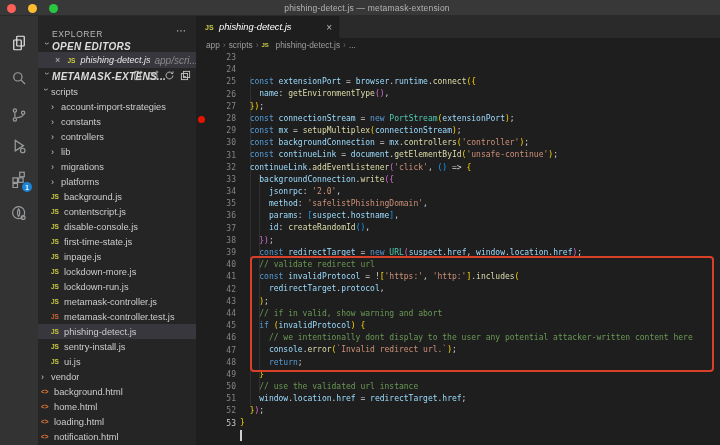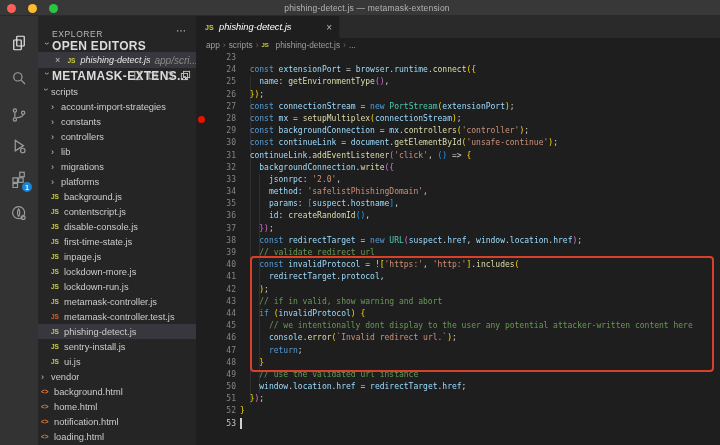--- a/index.html
+++ b/index.html
@@ -24,22 +24,22 @@
 
   
   .sidebar { position:absolute; left:38px; top:16px; width:158px; height:429px; background:#252526; overflow:hidden; }
   .exp-header { position:absolute; top:8px; left:0; right:0; height:20px; display:flex; align-items:center; }
   .exp-header .lbl { margin-left:14px; font-size:8.5px; letter-spacing:.6px; color:#b8b8b8; }
   .exp-header .more { position:absolute; right:10px; top:1px; color:#c5c5c5; font-size:10px; cursor:default; }
   .sec-header { position:absolute; left:0; right:0; height:16px; display:flex; align-items:center; }
   .sec-header .chev, .trow .chev { display:inline-block; width:10px; color:#c5c5c5; font-size:9px;
     transform-origin:45% 55%; }
   .chev.open { transform:rotate(90deg); }
-  .sec-header .lbl { font-size:12px; font-weight:bold; color:#dcdcdc; letter-spacing:.3px;
-    white-space:nowrap; overflow:hidden; }
+  .sec-header .lbl { font-size:10px; font-weight:bold; color:#dcdcdc; letter-spacing:.3px;
+    white-space:nowrap; overflow:hidden;font-style:italic; }
   .sec-oe { top:22px; padding-left:4px; }
   .sec-proj { top:52px; padding-left:4px; }
   .proj-actions { position:absolute; right:5px; top:2px; display:flex; gap:5px; }
   .proj-actions svg { width:11px; height:11px; stroke:#c5c5c5; fill:none; stroke-width:1.3; }
   .oe-item { position:absolute; top:36px; left:0; right:0; height:16px; background:#37373d;
     display:flex; align-items:center; padding-left:17px; }
   .oe-close { color:#c0c0c0; font-size:9px; width:13px; }
   .ficon { font-weight:bold; font-size:6.5px; letter-spacing:0; width:13px; flex:none; }
   .ficon.js { color:#cbcb41; }
   .ficon.js-test { color:#cc6633; }
@@ -66,21 +66,21 @@
   .bitem { font-size:8.3px; color:#9d9d9d; white-space:nowrap; }
   .bsep { font-size:8.5px; color:#6a6a6a; }
 
   .codearea { position:absolute; top:36px; left:0; right:0; bottom:0; overflow:hidden;
     font-family:"DejaVu Sans Mono", monospace; font-size:8px; }
   .gutter { position:absolute; left:0; top:0; width:44px; }
   .lnum { position:relative; height:12.2px; line-height:12.2px; text-align:right; padding-right:4px;
     color:#858585; }
   .lnum.cur { color:#c6c6c6; }
   .bp { position:absolute; left:2px; top:2.6px; width:7px; height:7px; border-radius:50%; }
-  .lines { position:absolute; left:44px; top:0; right:0; }
+  .lines { position:absolute; left:44px; top:12px; right:0; }
   .crow { height:12.2px; line-height:12.2px; white-space:pre; color:#d4d4d4; }
   .tk-kw{color:var(--kw);} .tk-var{color:var(--var);} .tk-fn{color:var(--fn);}
   .tk-str{color:var(--str);} .tk-com{color:var(--com);} .tk-cls{color:var(--cls);}
   .tk-b1{color:var(--b1);} .tk-b2{color:var(--b2);} .tk-b3{color:var(--b3);}
   .cursor { display:inline-block; width:1.5px; height:11px; background:#d0d0d0; vertical-align:-2px; }
   .iguide { position:absolute; width:1px; background:rgba(255,255,255,0.08); }
   .annotation { position:absolute; left:54px; width:464px; border:2.5px solid var(--annotation);
     border-radius:4px; pointer-events:none; z-index:5; }
 </style>
 </head>
@@ -264,25 +264,25 @@
       <div class="trow d0">
         <span class="ficon html">&lt;&gt;</span>
         <span class="tlabel">background.html</span>
       </div>
       <div class="trow d0">
         <span class="ficon html">&lt;&gt;</span>
         <span class="tlabel">home.html</span>
       </div>
       <div class="trow d0">
         <span class="ficon html">&lt;&gt;</span>
+        <span class="tlabel">loading.html</span>
+      </div>
+      <div class="trow d0">
+        <span class="ficon html">&lt;&gt;</span>
         <span class="tlabel">notification.html</span>
-      </div>
-      <div class="trow d0">
-        <span class="ficon html">&lt;&gt;</span>
-        <span class="tlabel">loading.html</span>
       </div>
     </div>
 </div>
 
 <div class="editor">
   <div class="tabbar">
     <div class="tab">
       <span class="ficon js">JS</span>
       <span class="tab-label">phishing-detect.js</span>
       <span class="tab-close">×</span>

